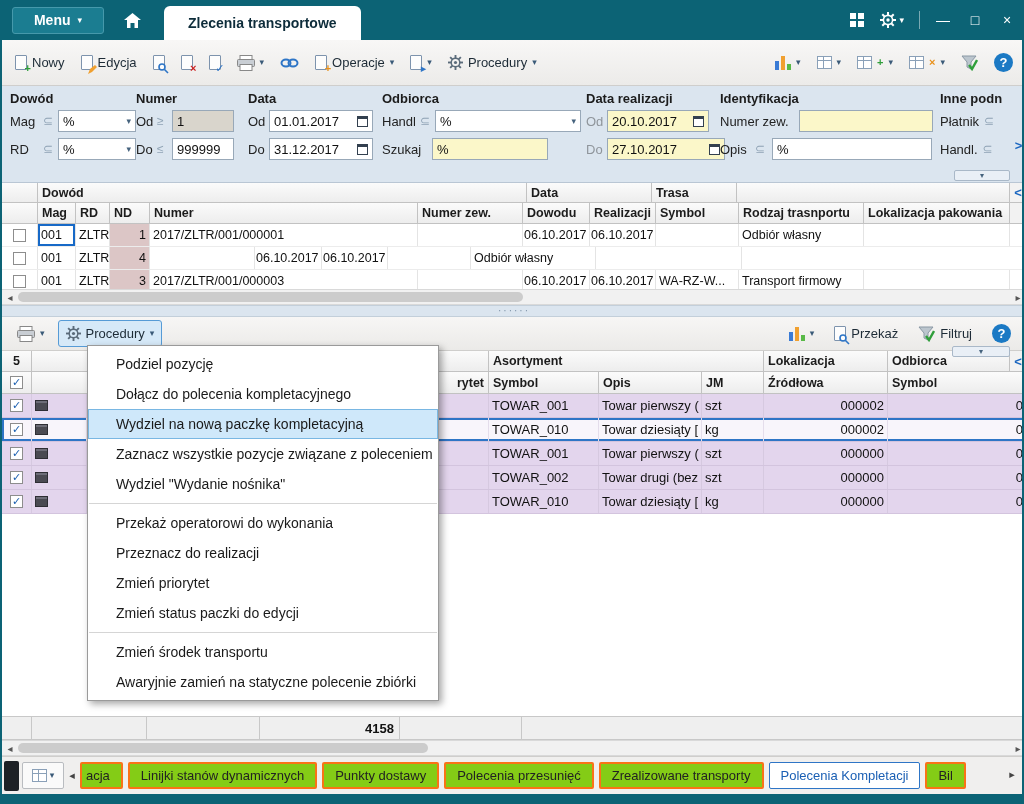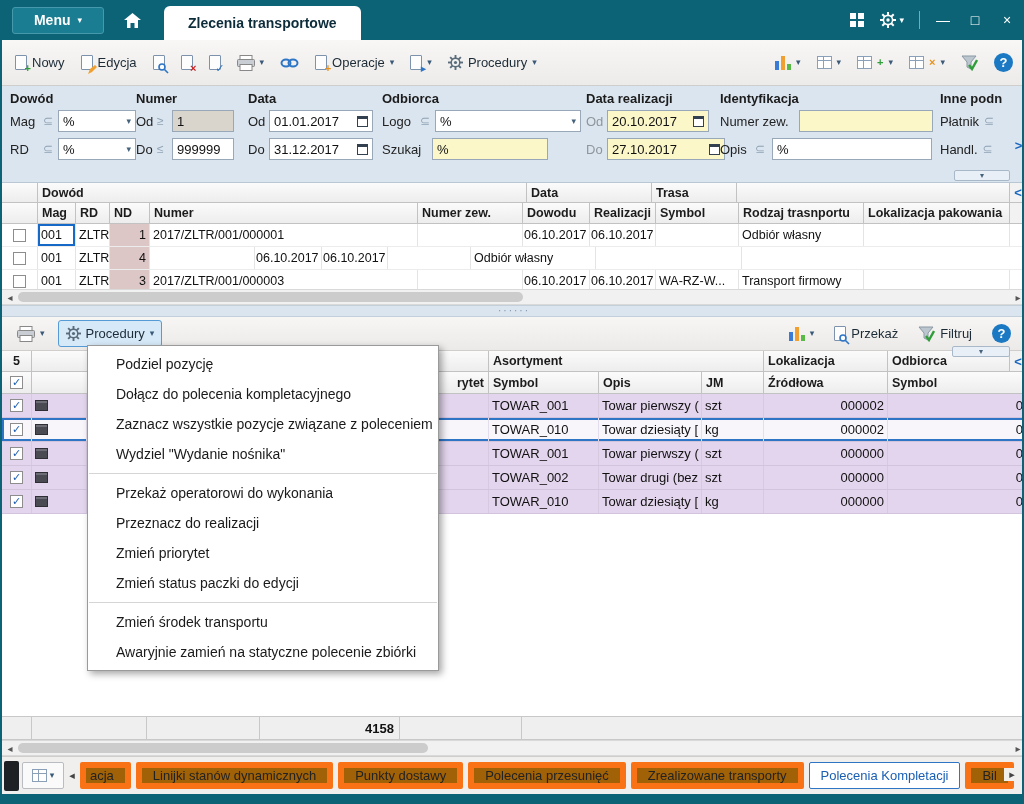--- a/index.html
+++ b/index.html
@@ -94,21 +94,21 @@
   .wl0{width:30px}.wl1{width:55px}.wl2{width:352px}.wl3{width:50px}.wl4{width:110px}.wl5{width:103px}.wl6{width:62px}.wl7{width:124px}.wl8{width:138px}
   .pkg{width:13px;height:11px;background:#4a4a52;border:1px solid #2e2e34;box-shadow:inset 0 2px 0 #6d6d78;flex:none}
   .lg-summary{position:absolute;left:0;top:716px;width:1024px;height:24px;display:flex;background:#efefef;border-top:1px solid #c8c8c8;border-bottom:1px solid #c8c8c8}
   .sumcell{border-right:1px solid #c8c8c8;font-size:13px;font-weight:bold;color:#111;display:flex;align-items:center;justify-content:flex-end;padding:0 5px}
 
   
   .tabbar{position:absolute;left:0;top:756px;width:1024px;height:38px;background:#f0efee;border-top:1px solid #cfcecc;display:flex;align-items:center;padding:0 2px;overflow:hidden}
   .dark-btn{width:15px;height:30px;background:#1d2126;border-radius:2px;flex:none}
   .qf-btn{width:42px;height:27px;border:1px solid #b9bcc0;background:#fafafa;border-radius:2px;display:flex;align-items:center;justify-content:center;gap:3px;margin-left:3px;flex:none}
   .tab-arrow{width:16px;text-align:center;color:#444;font-size:11px;flex:none}
-  .btab{height:27px;border:6px solid #f97316;background:#a16207;border-radius:2px;display:flex;align-items:center;padding:0 11px;font-size:13px;color:#222;margin-right:5px;white-space:nowrap;flex:none}
+  .btab{height:27px;border:2px solid #f97316;background:#84cc16;border-radius:2px;display:flex;align-items:center;padding:0 11px;font-size:13px;color:#222;margin-right:5px;white-space:nowrap;flex:none}
   .btab.cut{padding-left:4px}
   .btab.active{border:1px solid #2e75c6;color:#1a5fb4;background:#fff}
   .tab-arrow.right{position:absolute;right:2px;top:768px;background:#f0efee}
   .strip{position:absolute;left:0;top:794px;width:1024px;height:10px;background:#0c6375}
 
   
   .ctx{position:absolute;left:85px;top:345px;width:352px;background:#fff;border:1px solid #9a9a9a;box-shadow:3px 3px 7px rgba(0,0,0,.35);z-index:50;padding:3px 0}
   .mi{height:30px;display:flex;align-items:center;padding-left:28px;font-size:14px;color:#1a1a1a;white-space:nowrap}
   .mi.hl{background:#cfe8fa;box-shadow:inset 0 0 0 1px #79b7e3}
   .msep{border-top:1px solid #d5d5d5;margin:4px 1px}
@@ -301,21 +301,21 @@
       </div>
     </div>
     <div class="fr" style="left:246px;top:23px">
       <span class="f-label" style="width:16px">Od</span>
       <div class="tfield" style="width:104px">
         <span>01.01.2017</span>
         <span class="cal"></span>
       </div>
     </div>
     <div class="fr" style="left:380px;top:23px">
-      <span class="f-label" style="width:33px">Logo</span>
+      <span class="f-label" style="width:33px">Handl</span>
       <span class="f-glyph">⊆</span>
       <div class="ddl" style="width:146px">
         <span>%</span>
         <span class="dd-ar">▾</span>
       </div>
     </div>
     <div class="fr" style="left:584px;top:23px">
       <span class="f-label graylab" style="width:16px">Od</span>
       <div class="tfield yellow" style="width:102px">
         <span>20.10.2017</span>
@@ -819,20 +819,21 @@
     <div class="btab">
         <span>Bil</span>
       </div>
   </div>
   <span class="tab-arrow right">▸</span>
   <div class="strip"></div>
 
   <div class="ctx">
     <div class="mi">Podziel pozycję</div>
     <div class="mi">Dołącz do polecenia kompletacyjnego</div>
+    <div class="mi hl">Wydziel na nową paczkę kompletacyjną</div>
     <div class="mi">Zaznacz wszystkie pozycje związane z poleceniem</div>
     <div class="mi">Wydziel "Wydanie nośnika"</div>
     <div class="msep"></div>
     <div class="mi">Przekaż operatorowi do wykonania</div>
     <div class="mi">Przeznacz do realizacji</div>
     <div class="mi">Zmień priorytet</div>
     <div class="mi">Zmień status paczki do edycji</div>
     <div class="msep"></div>
     <div class="mi">Zmień środek transportu</div>
     <div class="mi">Awaryjnie zamień na statyczne polecenie zbiórki</div>

